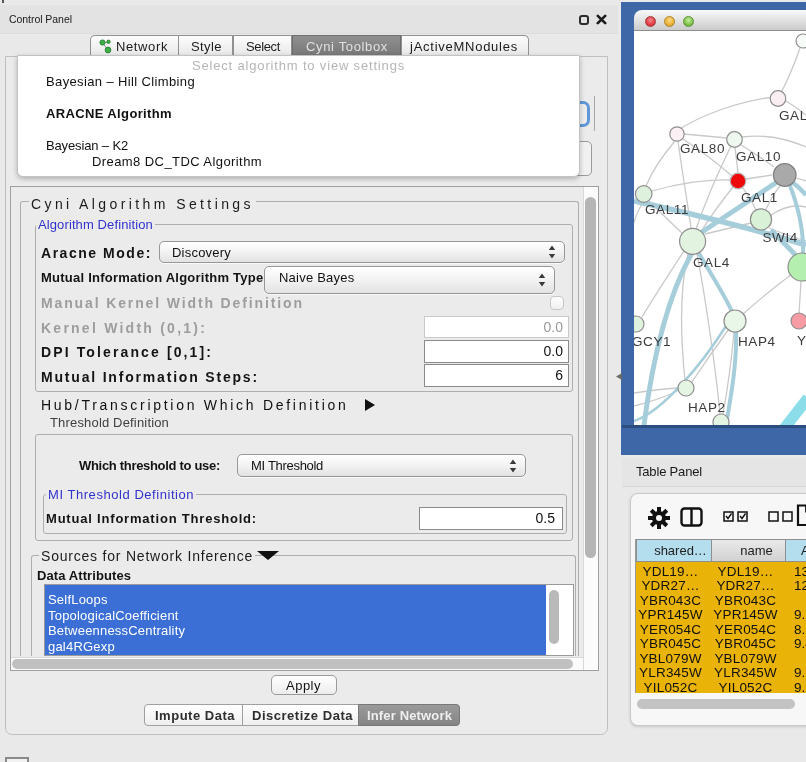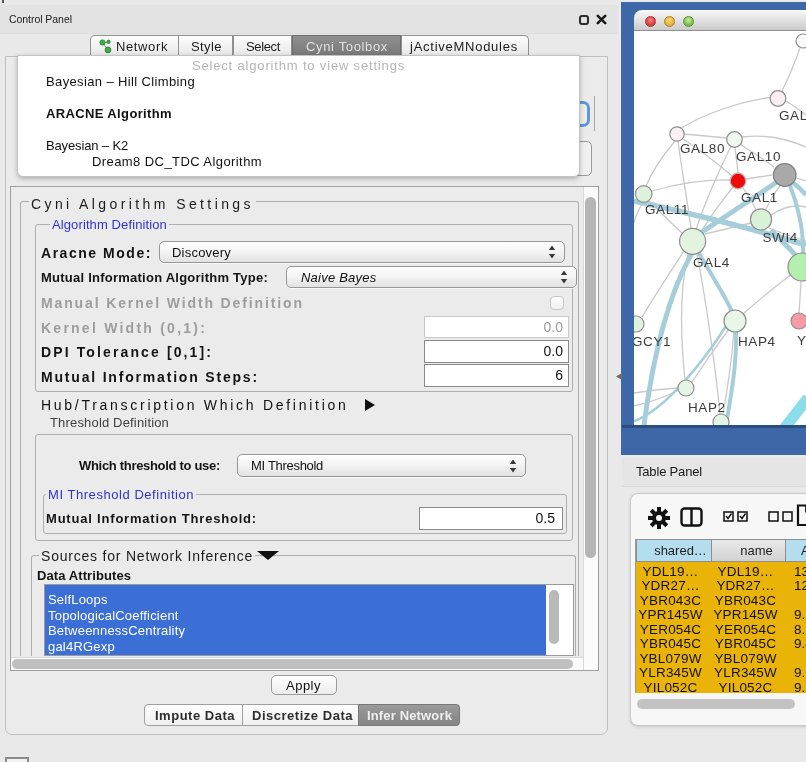--- a/index.html
+++ b/index.html
@@ -47,32 +47,32 @@
 <div class="lbl" style="left:246px;top:39px;letter-spacing:-0.36px;">Select</div>
 <div class="lbl" style="left:306px;top:39px;letter-spacing:.65px;color:#e0e0e0;">Cyni Toolbox</div>
 <div class="lbl" style="left:410px;top:39px;letter-spacing:.74px;">jActiveMNodules</div>
 
 <div class="abs" style="left:10px;top:186px;width:589px;height:485px;border:1px solid #9f9f9f;box-sizing:border-box;background:#EBEBEB;"></div>
 
 <div class="abs" style="left:20px;top:201px;width:559px;height:455px;border:1px solid #aeaeae;border-bottom:none;border-radius:3px 3px 0 0;box-sizing:border-box;"></div>
 <div class="grplbl" style="left:29px;top:196px;font-size:14px;color:#1c1c1c;letter-spacing:3.4px;">Cyni Algorithm Settings</div>
 
 <div class="abs" style="left:35px;top:224px;width:538px;height:168px;border:1px solid #aeaeae;border-radius:3px;box-sizing:border-box;"></div>
-<div class="grplbl" style="left:50px;top:217px;font-size:13px;color:#3232cf;letter-spacing:.11px;">Algorithm Definition</div>
+<div class="grplbl" style="left:36px;top:217px;font-size:13px;color:#3232cf;letter-spacing:.11px;">Algorithm Definition</div>
 
 <div class="wlbl" style="left:41px;top:245px;letter-spacing:1.53px;">Aracne Mode:</div>
 <div class="combo" style="left:159px;top:241px;width:406px;height:22px;text-align:center;">
  <span class="tx" style="left:12px;">Discovery</span>
  <svg class="arr" viewBox="0 0 8 13">
       <path d="M4 0 L7.2 4.6 L0.8 4.6 Z" fill="#3a3a3a"></path>
       <path d="M4 13 L7.2 8.4 L0.8 8.4 Z" fill="#3a3a3a"></path>
     </svg>
 </div>
 <div class="abs" style="left:41px;top:270px;font-size:13px;font-weight:bold;color:#141414;white-space:nowrap;letter-spacing:.24px;">Mutual Information Algorithm Type:</div>
-<div class="combo" style="left:286px;top:266px;width:291px;height:22px;font-style:italic;">
+<div class="combo" style="left:264px;top:266px;width:291px;height:28px;">
  <span class="tx" style="left:14px;">Naive Bayes</span>
  <svg class="arr" viewBox="0 0 8 13">
       <path d="M4 0 L7.2 4.6 L0.8 4.6 Z" fill="#3a3a3a"></path>
       <path d="M4 13 L7.2 8.4 L0.8 8.4 Z" fill="#3a3a3a"></path>
     </svg>
 </div>
 <div class="wlbl" style="left:41px;top:295px;color:#9d9d9d;letter-spacing:1.87px;">Manual Kernel Width Definition</div>
 <div class="abs" style="left:550px;top:296px;width:14px;height:14px;border:1px solid #c7c7c7;border-radius:4px;background:linear-gradient(#fdfdfd,#f0f0f0);box-sizing:border-box;"></div>
 <div class="wlbl" style="left:41px;top:320px;color:#9d9d9d;letter-spacing:2.24px;">Kernel Width (0,1):</div>
 <div class="fld" style="left:424px;top:316px;width:145px;height:22px;border-color:#c9c9c9;color:#9a9a9a;">0.0</div>

